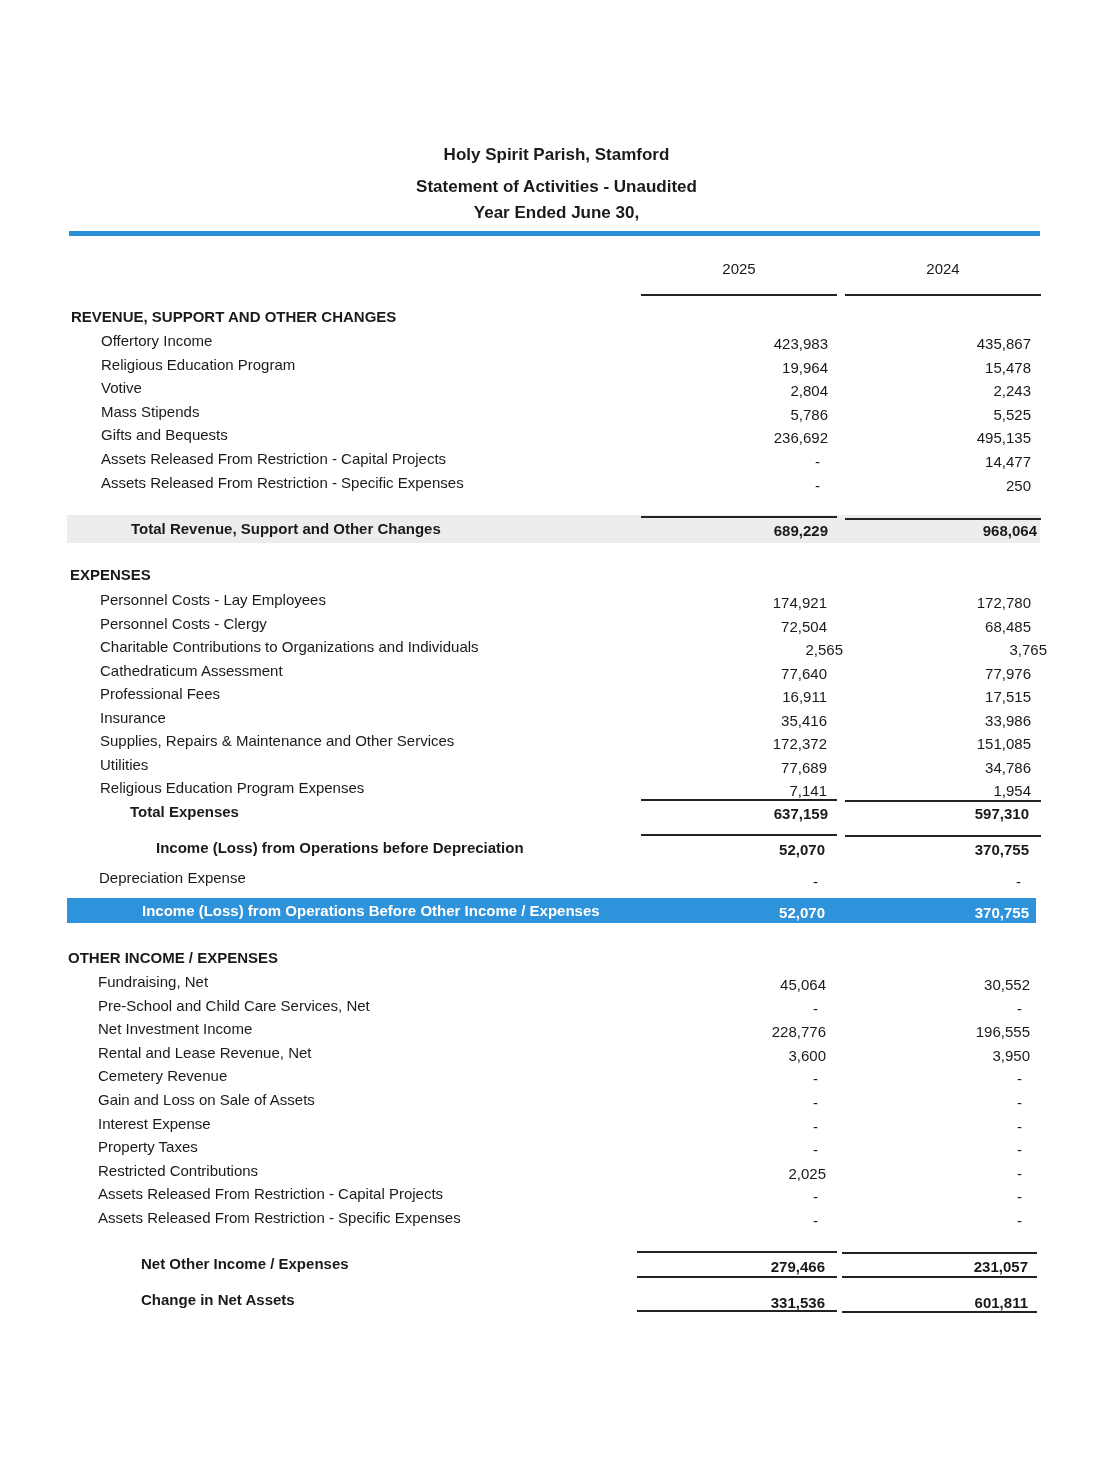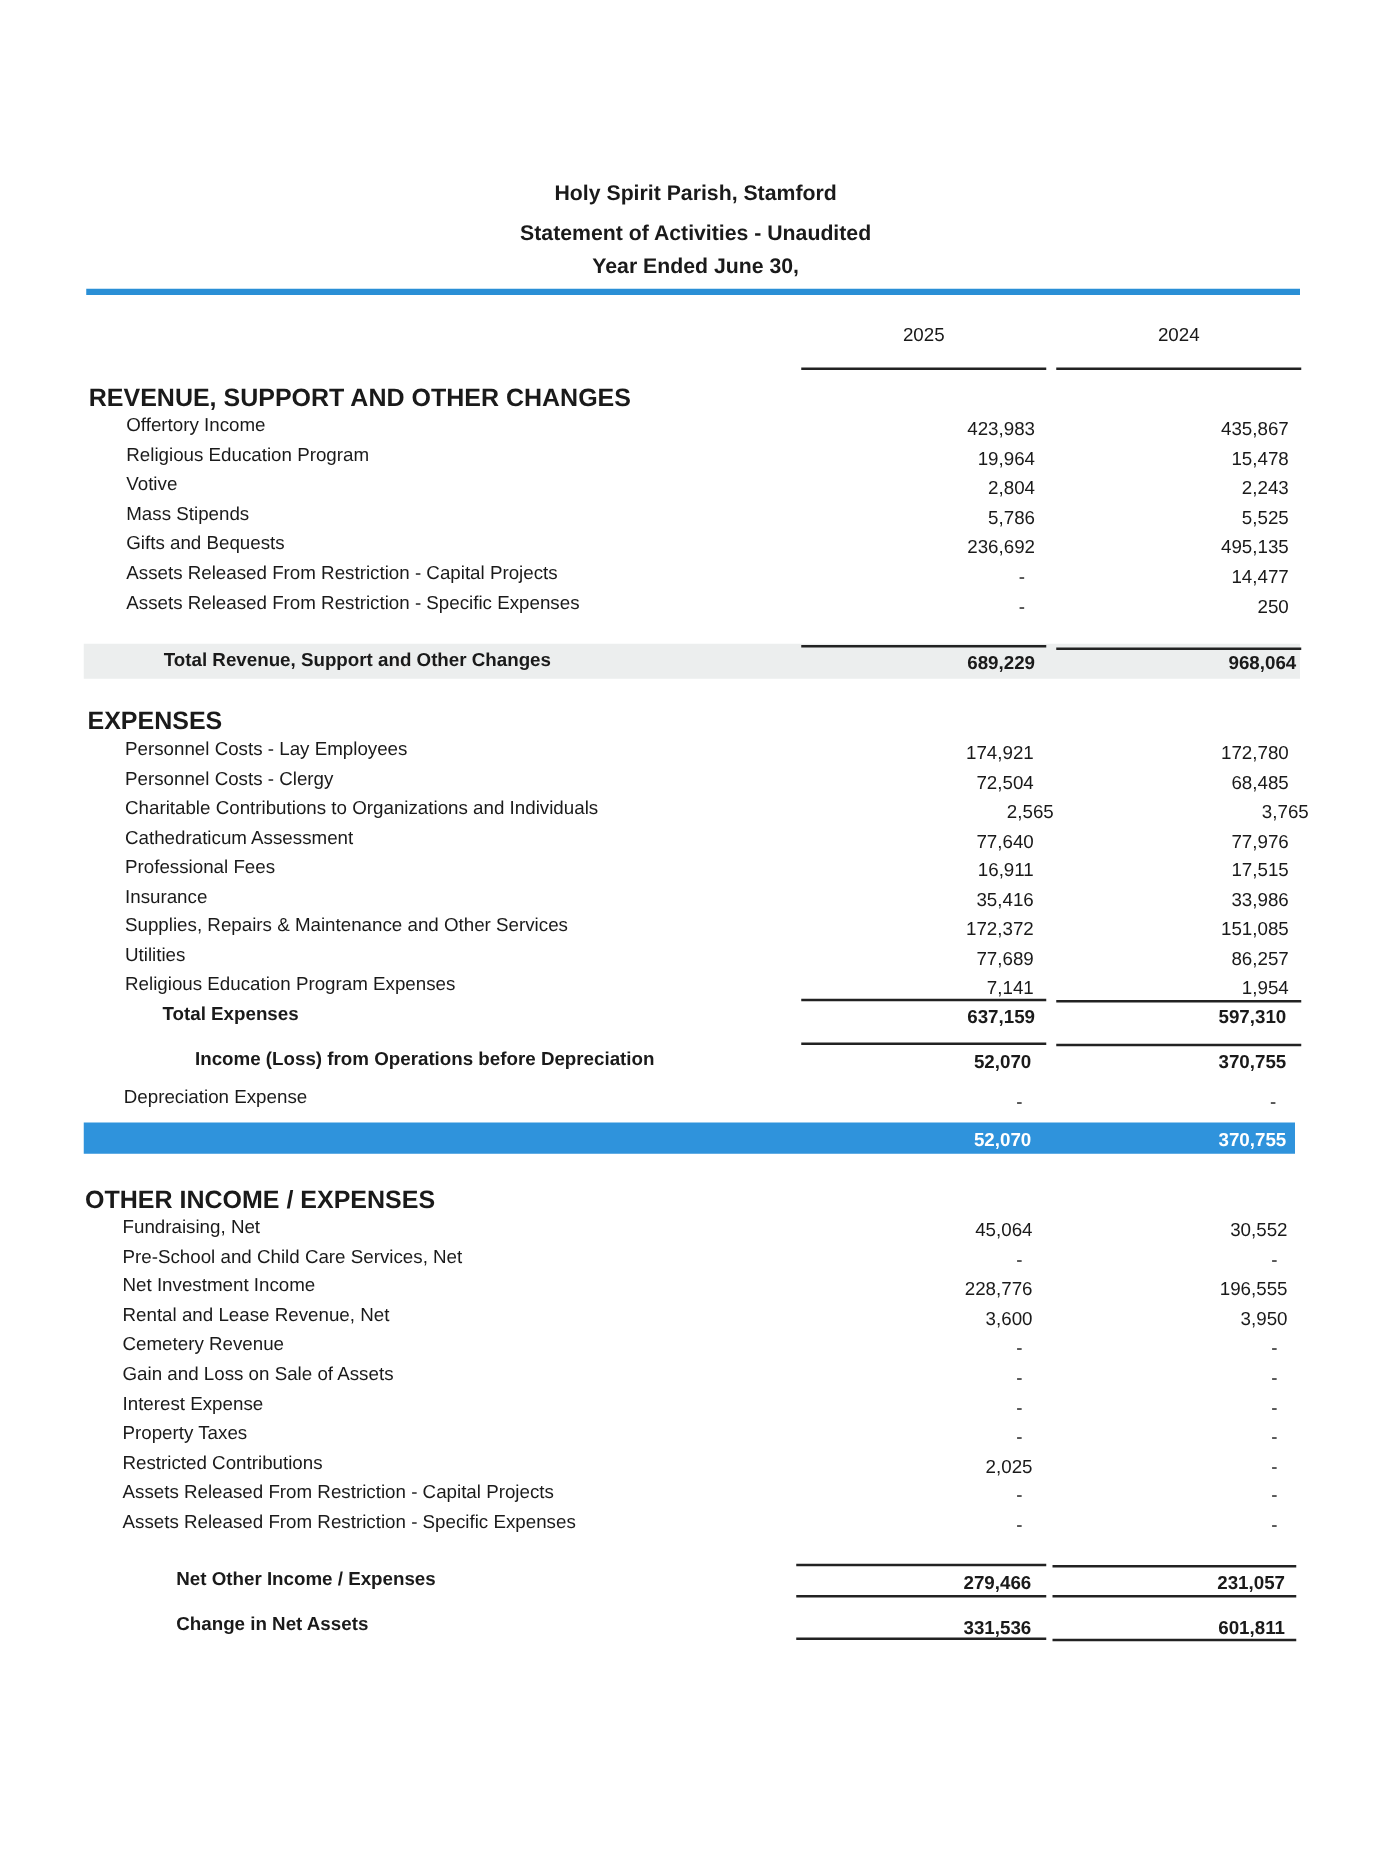--- a/index.html
+++ b/index.html
@@ -10,21 +10,21 @@
   #t3 { top:203px; }
   .rule-blue { position:absolute; left:69px; top:231px; width:971px; height:5px; background:#2a8fd6; }
   .yr { position:absolute; top:260px; font-size:15px; text-align:center; width:196px; }
   #y1 { left:641px; } #y2 { left:845px; }
   .hline { position:absolute; height:2px; background:#222; }
   .c1l { left:641px; width:196px; } .c2l { left:845px; width:196px; }
   .row { position:absolute; left:0; width:1113px; height:22px; font-size:15px; }
   .row .lbl { position:absolute; white-space:nowrap; }
   .row .v1 { position:absolute; right:calc(1113px - 828px); text-align:right; }
   .row .v2 { position:absolute; right:calc(1113px - 1031px); text-align:right; }
-  .sec { font-weight:bold; font-size:20px; }
+  .sec { font-weight:bold; font-size:15px; }
   .ind0 { left:71px; }
   .bold { font-weight:bold; }
   .band-grey { position:absolute; left:67px; top:515px; width:973px; height:28px; background:#eceeee; }
   .band-blue { position:absolute; left:67px; top:898px; width:969px; height:25px; background:#2f93dc; }
   .white { color:#ffffff; }
 </style>
 </head>
 <body>
 
 <div id="t1" class="title">Holy Spirit Parish, Stamford</div>
@@ -122,21 +122,21 @@
       <span class="v2" style="top:3px;right:82px">33,986</span>
     </div>
     <div class="row" style="top: 732px;">
       <span class="lbl" style="left:100px">Supplies, Repairs &amp; Maintenance and Other Services</span>
       <span class="v1" style="top:3px;right:286px">172,372</span>
       <span class="v2" style="top:3px;right:82px">151,085</span>
     </div>
     <div class="row" style="top: 755.5px;">
       <span class="lbl" style="left:100px">Utilities</span>
       <span class="v1" style="top:3px;right:286px">77,689</span>
-      <span class="v2" style="top:3px;right:82px">86,257</span>
+      <span class="v2" style="top:3px;right:82px">34,786</span>
     </div>
     <div class="row" style="top: 779px;">
       <span class="lbl" style="left:100px">Religious Education Program Expenses</span>
       <span class="v1" style="top:3px;right:286px">7,141</span>
       <span class="v2" style="top:3px;right:82px">1,954</span>
     </div>
   </div>
 
 <div class="hline c1l" style="top:799px"></div>
 <div class="hline c2l" style="top:800px"></div>
@@ -154,20 +154,21 @@
   <span class="v2 bold" style="top:2px;right:84px">370,755</span>
 </div>
 <div class="row" style="top:869px">
   <span class="lbl" style="left:99px">Depreciation Expense</span>
   <span class="v1" style="top:4px;right:295px">-</span>
   <span class="v2" style="top:4px;right:92px">-</span>
 </div>
 
 <div class="band-blue"></div>
 <div class="row white" style="top:902px">
+  <span class="lbl bold" style="left:142px">Income (Loss) from Operations Before Other Income / Expenses</span>
   <span class="v1 bold" style="top:2px;right:288px">52,070</span>
   <span class="v2 bold" style="top:2px;right:84px">370,755</span>
 </div>
 
 <div class="row" style="top:949px">
   <span class="lbl sec" style="left:68px">OTHER INCOME / EXPENSES</span>
 </div>
 <div id="oth-rows">
     <div class="row" style="top: 973px;">
       <span class="lbl" style="left:98px">Fundraising, Net</span>

